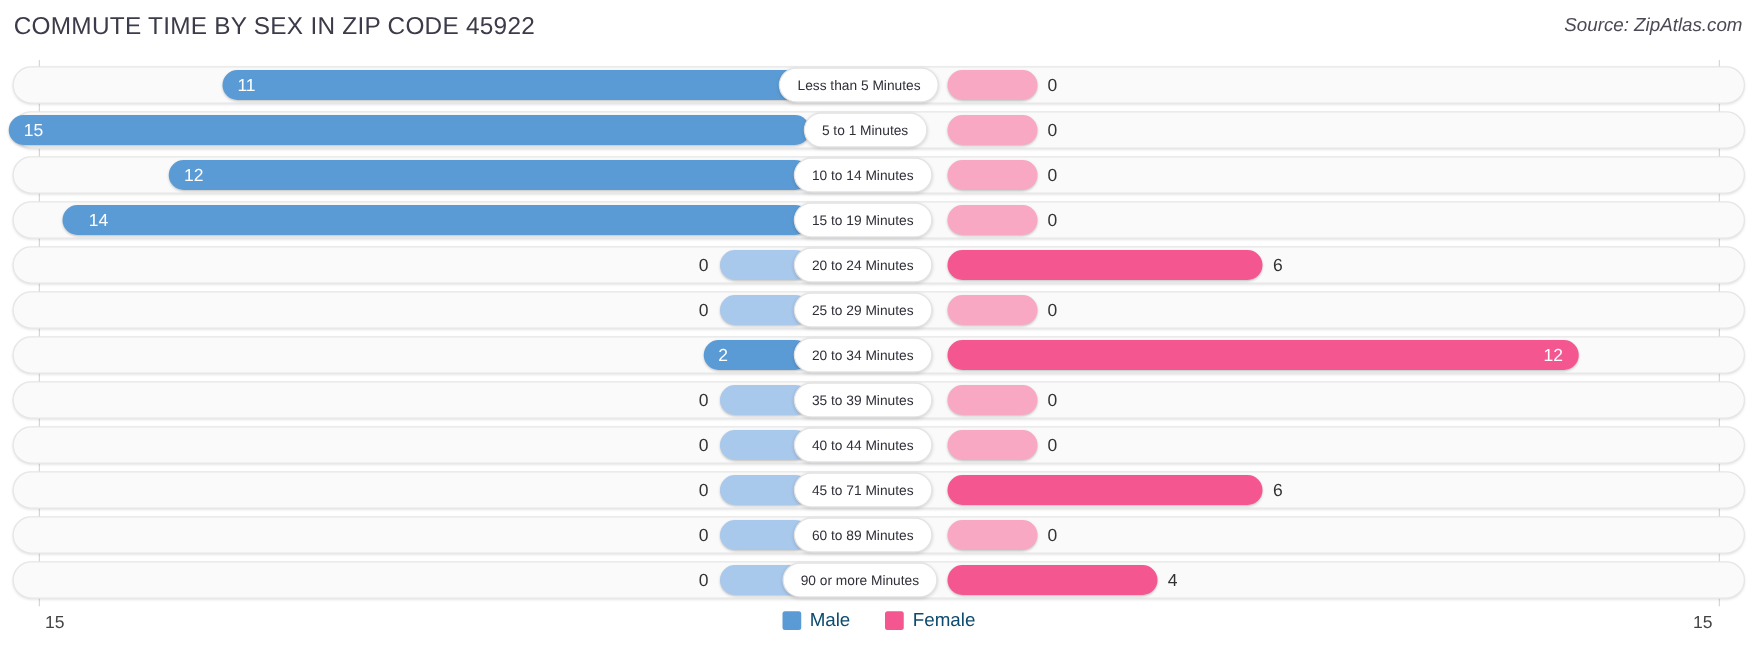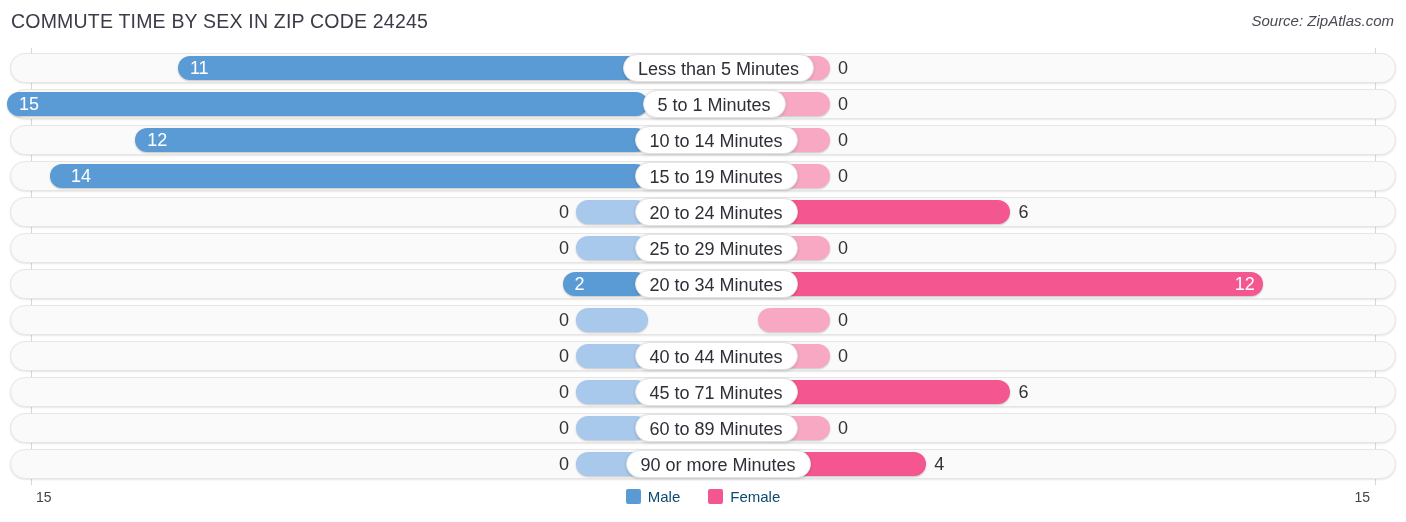--- a/index.html
+++ b/index.html
@@ -90,39 +90,39 @@
   .bar.male   { background: #5B9BD5; }
   .bar.female { background: #F4578F; }
   .bar.male.zero   { background: #A8C8EC; }
   .bar.female.zero { background: #F9A8C4; }
 
   .val {
     position: absolute;
     top: 3px;
     height: 24px;
     line-height: 24px;
-    font-size: 18px;
+    font-size: 14px;
     white-space: nowrap;
   }
   .val.inside {
     color: #ffffff;
   }
   .val.outside {
     color: #333333;
   }
 
   .center-pill {
     position: absolute;
     top: 0px;
     height: 28px;
     line-height: 28px;
     background: #ffffff;
     border: 1px solid #e3e3e3;
     border-radius: 14px;
-    font-size: 18px;
+    font-size: 11px;
     color: #2f2f38;
     text-align: center;
     white-space: nowrap;
     padding: 0 14px;
     box-sizing: border-box;
     box-shadow: 0 1px 3px rgba(0,0,0,0.16);
     z-index: 5;
   }
 
   
@@ -167,21 +167,21 @@
   .swatch.female { background: #F4578F; }
   .legend-label {
     font-size: 15px;
     color: #0c4a6e;
   }
 </style>
 </head>
 <body>
 
 <div class="header">
-  <div class="chart-title">COMMUTE TIME BY SEX IN ZIP CODE 24245</div>
+  <div class="chart-title">COMMUTE TIME BY SEX IN ZIP CODE 45922</div>
   <div class="source">Source: ZipAtlas.com</div>
 </div>
 
 <div class="plot" id="plot">
   <div class="axis-line left"></div>
   <div class="axis-line right"></div>
 <div class="row" style="top: 5px;">
       <div class="track"></div>
       <div class="bar male" style="left: 167.933px; width: 470.067px;"></div>
       <div class="val inside" style="left: 179.933px;">11</div>
@@ -236,20 +236,21 @@
       <div class="bar female" style="left: 748px; width: 504.8px;"></div>
       <div class="val inside" style="left: 1224.8px;">12</div>
       <div class="center-pill" style="top: 1px; left: 624.5px;">20 to 34 Minutes</div>
     </div>
     <div class="row" style="top: 257px;">
       <div class="track"></div>
       <div class="bar male zero" style="left: 566px; width: 72px;"></div>
       <div class="val outside" style="left: 549px;">0</div>
       <div class="bar female zero" style="left: 748px; width: 72px;"></div>
       <div class="val outside" style="left: 828px;">0</div>
+      <div class="center-pill" style="top: 1px; left: 624.5px;">35 to 39 Minutes</div>
     </div>
     <div class="row" style="top: 293px;">
       <div class="track"></div>
       <div class="bar male zero" style="left: 566px; width: 72px;"></div>
       <div class="val outside" style="left: 549px;">0</div>
       <div class="bar female zero" style="left: 748px; width: 72px;"></div>
       <div class="val outside" style="left: 828px;">0</div>
       <div class="center-pill" style="top: 1px; left: 624.5px;">40 to 44 Minutes</div>
     </div>
     <div class="row" style="top: 329px;">

